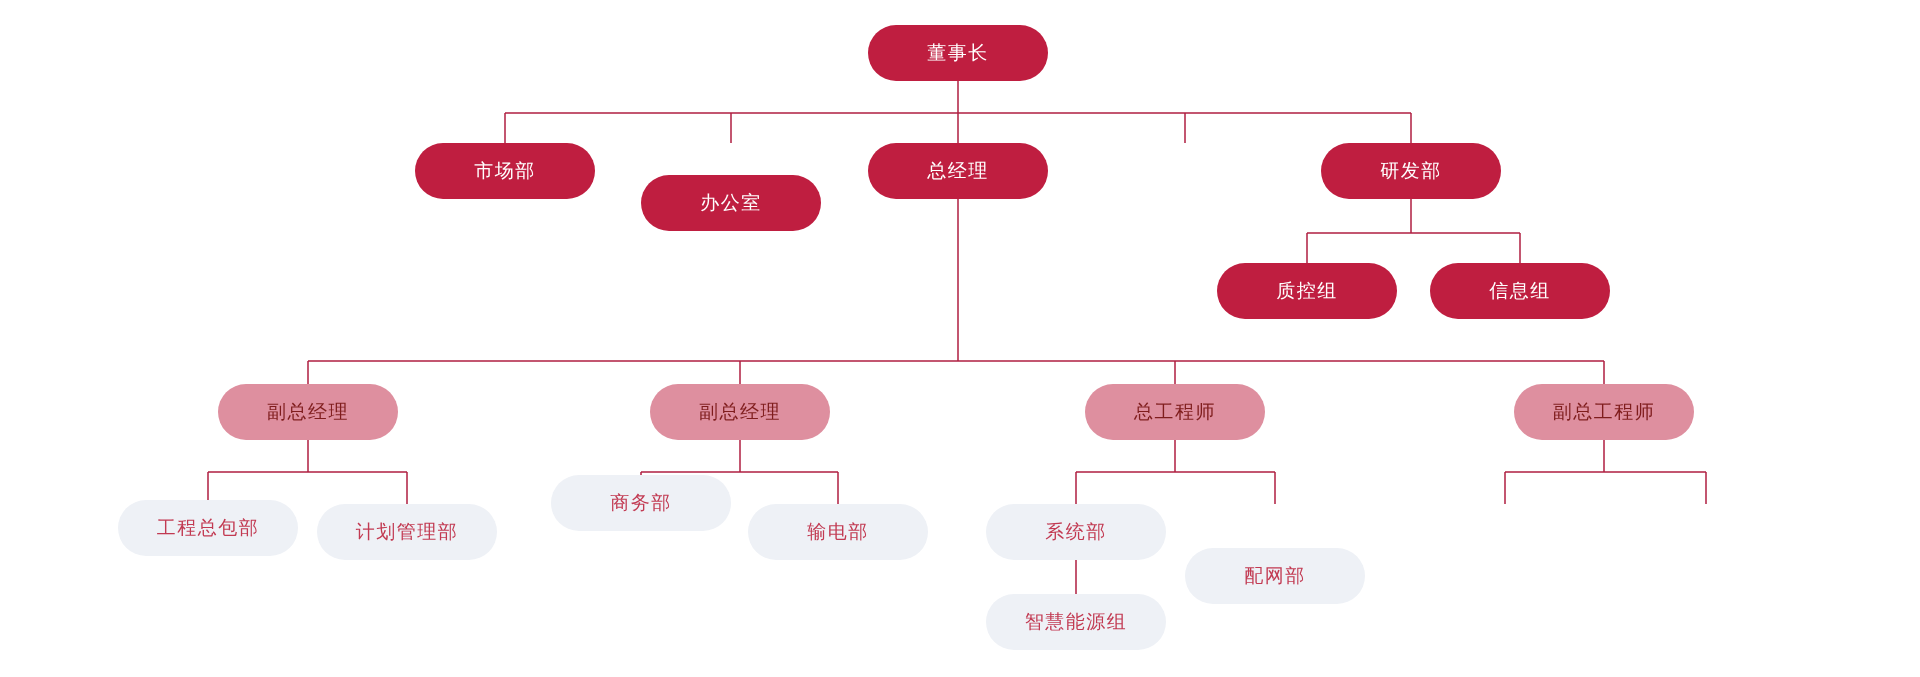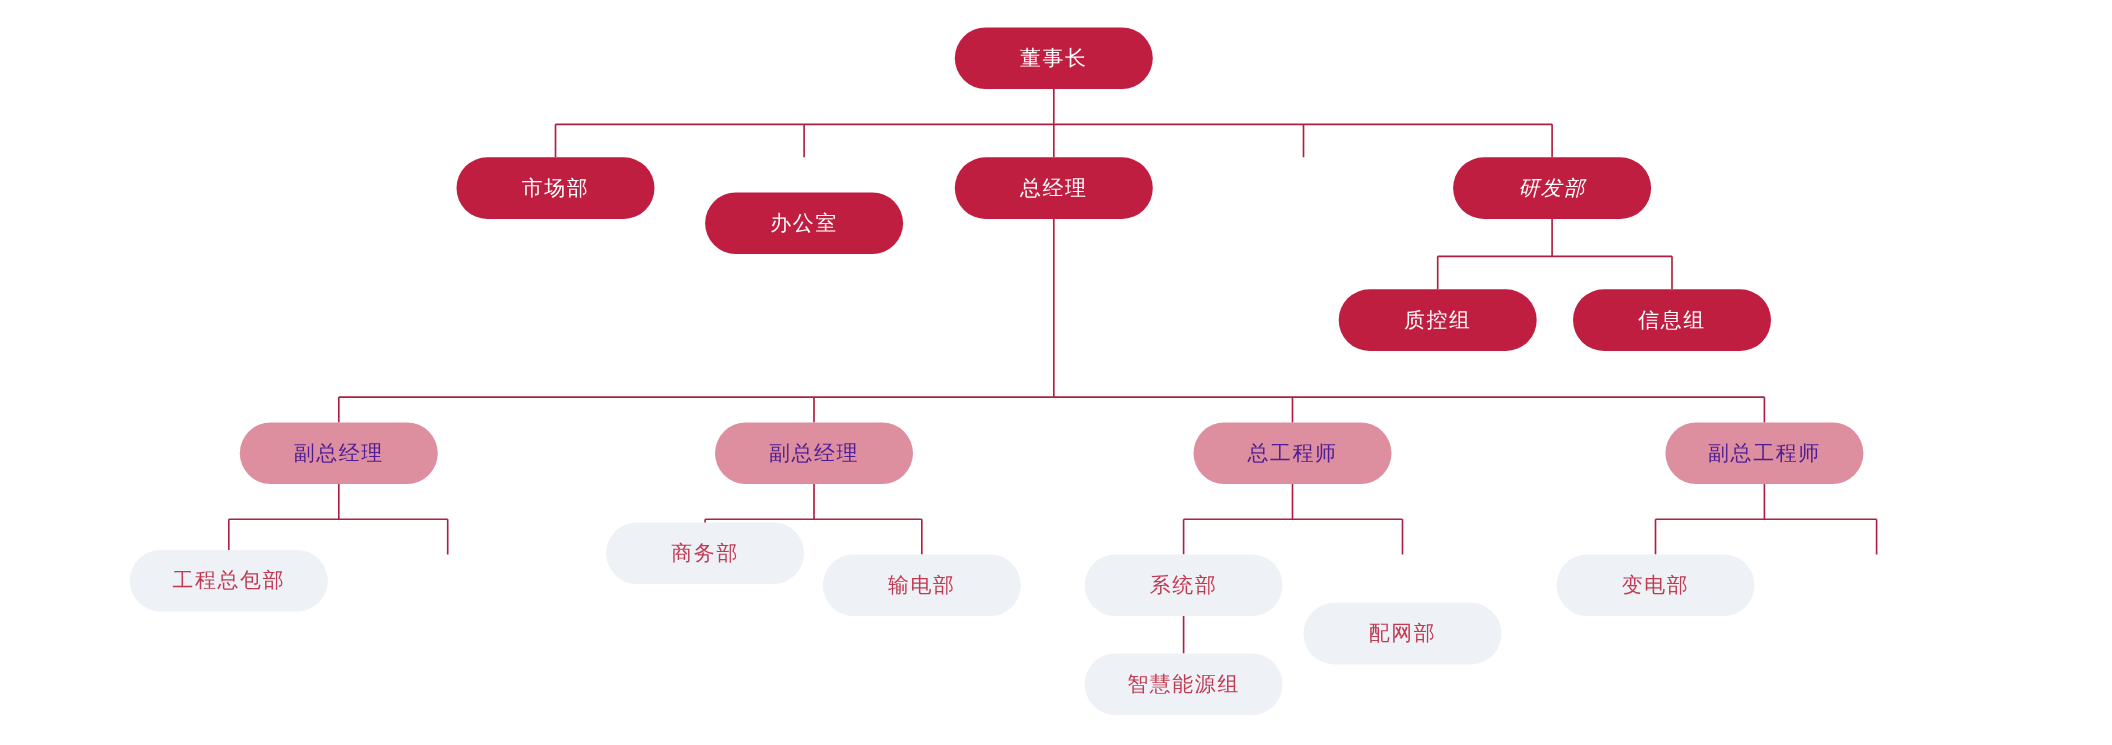--- a/index.html
+++ b/index.html
@@ -25,21 +25,21 @@
     display: flex;
     align-items: center;
     justify-content: center;
     font-size: 19px;
     letter-spacing: 1.5px;
     white-space: nowrap;
     z-index: 1;
     cursor: default;
   }
   .tier-primary   { background: #bf1e40; color: #ffffff; }
-  .tier-secondary { background: #de8f9f; color: #4c1d95; }
+  .tier-secondary { background: #de8f9f; color: #7f1d1d; }
   .tier-leaf      { background: #eef1f6; color: #c23a52; }
 </style>
 </head>
 <body>
 
 <div class="canvas">
 
   <svg class="connectors" viewBox="0 0 1920 677" xmlns="http://www.w3.org/2000/svg">
     <path fill="none" stroke="#b01f41" stroke-width="1.5" d="
       M958 81 V113 M505 113 H1411
@@ -56,43 +56,43 @@
 
   <div class="node tier-primary" style="left:868px; top:25px;">董事长</div>
 
   <div class="node tier-primary" style="left:415px; top:143px;">市场部</div>
 
   <div class="node tier-primary" style="left:641px; top:143px;margin-top:32px;">办公室</div>
 
   <div class="node tier-primary" style="left:868px; top:143px;">总经理</div>
 
 
-  <div class="node tier-primary" style="left:1321px; top:143px;font-style:italic;">研发部</div>
+  <div class="node tier-primary" style="left:1321px; top:143px;">研发部</div>
 
   <div class="node tier-primary" style="left:1217px; top:263px;">质控组</div>
 
   <div class="node tier-primary" style="left:1430px; top:263px;">信息组</div>
 
   <div class="node tier-secondary" style="left:218px; top:384px;">副总经理</div>
 
   <div class="node tier-secondary" style="left:650px; top:384px;">副总经理</div>
 
   <div class="node tier-secondary" style="left:1085px; top:384px;">总工程师</div>
 
   <div class="node tier-secondary" style="left:1514px; top:384px;">副总工程师</div>
 
   <div class="node tier-leaf" style="left:118px; top:500px;text-align:right;">工程总包部</div>
 
+  <div class="node tier-leaf" style="left:317px; top:504px;">计划管理部</div>
 
   <div class="node tier-leaf" style="left:551px; top:475px;">商务部</div>
 
   <div class="node tier-leaf" style="left:748px; top:504px;">输电部</div>
 
   <div class="node tier-leaf" style="left:986px; top:504px;">系统部</div>
 
   <div class="node tier-leaf" style="left:1185px; top:504px;margin-top:44px;">配网部</div>
 
-  <div class="node tier-leaf" style="left:1415px; top:504px;">变电部</div>
 
 
   <div class="node tier-leaf" style="left:986px; top:594px;">智慧能源组</div>
 
 </div>
 
 </body></html>

